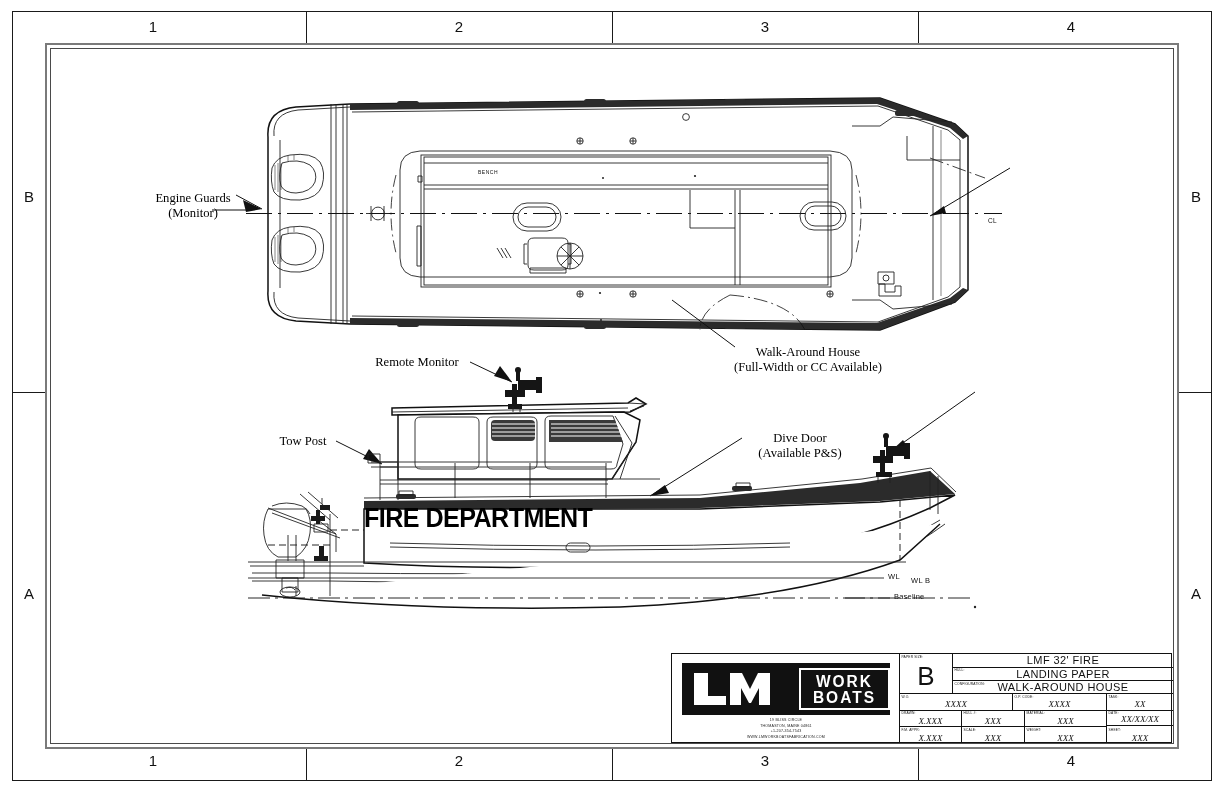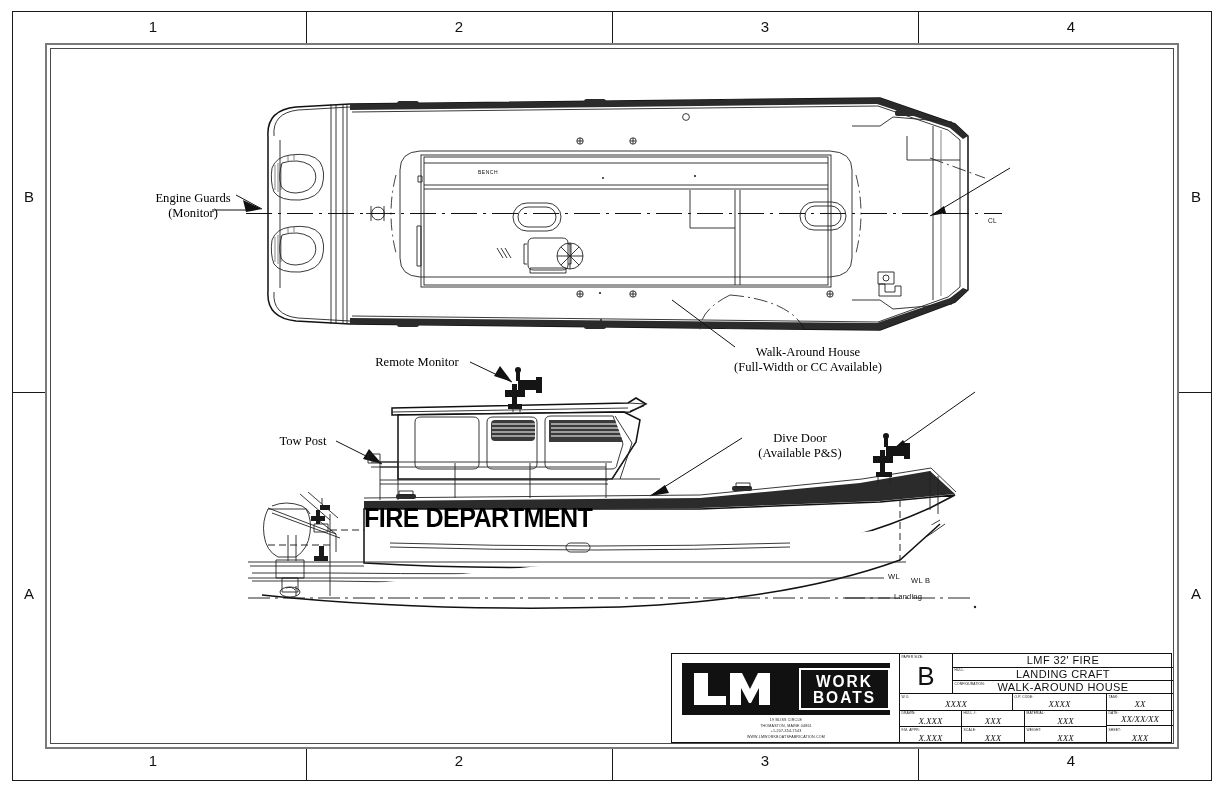--- a/index.html
+++ b/index.html
@@ -362,21 +362,21 @@
 
   <div class="callout" style="left:739px;top:431px;width:122px;">
     <div>Dive Door</div>
     <div>(Available P&amp;S)</div>
   </div>
 
   <div class="tinytext" style="left:988px;top:217px;font-size:6.5px;letter-spacing:.4px;">CL</div>
   <div class="tinytext" style="left:478px;top:169px;font-size:5px;letter-spacing:.5px;">BENCH</div>
   <div class="tinytext" style="left:911px;top:556px;font-size:7.5px;letter-spacing:.3px;margin-top:20px;">WL  B</div>
   <div class="tinytext" style="left:888px;top:572px;font-size:7.5px;letter-spacing:.3px;">WL</div>
-  <div class="tinytext" style="left:894px;top:592px;font-size:7.5px;letter-spacing:.2px;">Landing</div>
+  <div class="tinytext" style="left:894px;top:592px;font-size:7.5px;letter-spacing:.2px;">Baseline</div>
 
   <div style="position:absolute;left:364px;top:505px;font-family:'Liberation Sans',sans-serif;
               font-weight:bold;font-size:27px;color:#000;letter-spacing:-0.6px;transform:scaleX(.93);
               transform-origin:left center;line-height:1;">FIRE DEPARTMENT</div>
 
   <div id="titleblock">
 
     <div class="tb-logo">
       <div class="logo-box">
         <div class="logo-lm">
@@ -406,21 +406,21 @@
       <div class="cell" style="left:0;top:0;width:53px;height:40px;">
         <div class="cl">PAPER SIZE:</div>
         <div class="psize">B</div>
       </div>
 
       <div class="cell nr" style="left:53px;top:0;width:220px;height:13.5px;">
         <div class="cv big">LMF 32' FIRE</div>
       </div>
       <div class="cell nr" style="left:53px;top:13.5px;width:220px;height:13.5px;">
         <div class="cl">HULL:</div>
-        <div class="cv big">LANDING CRAFT</div>
+        <div class="cv big">LANDING PAPER</div>
       </div>
       <div class="cell nr" style="left:53px;top:27px;width:220px;height:13px;">
         <div class="cl">CONFIGURATION:</div>
         <div class="cv big">WALK-AROUND HOUSE</div>
       </div>
 
       <div class="cell" style="left:0;top:40px;width:113px;height:16.5px;">
         <div class="cl">W.O.</div>
         <div class="cv">XXXX</div>
       </div>

